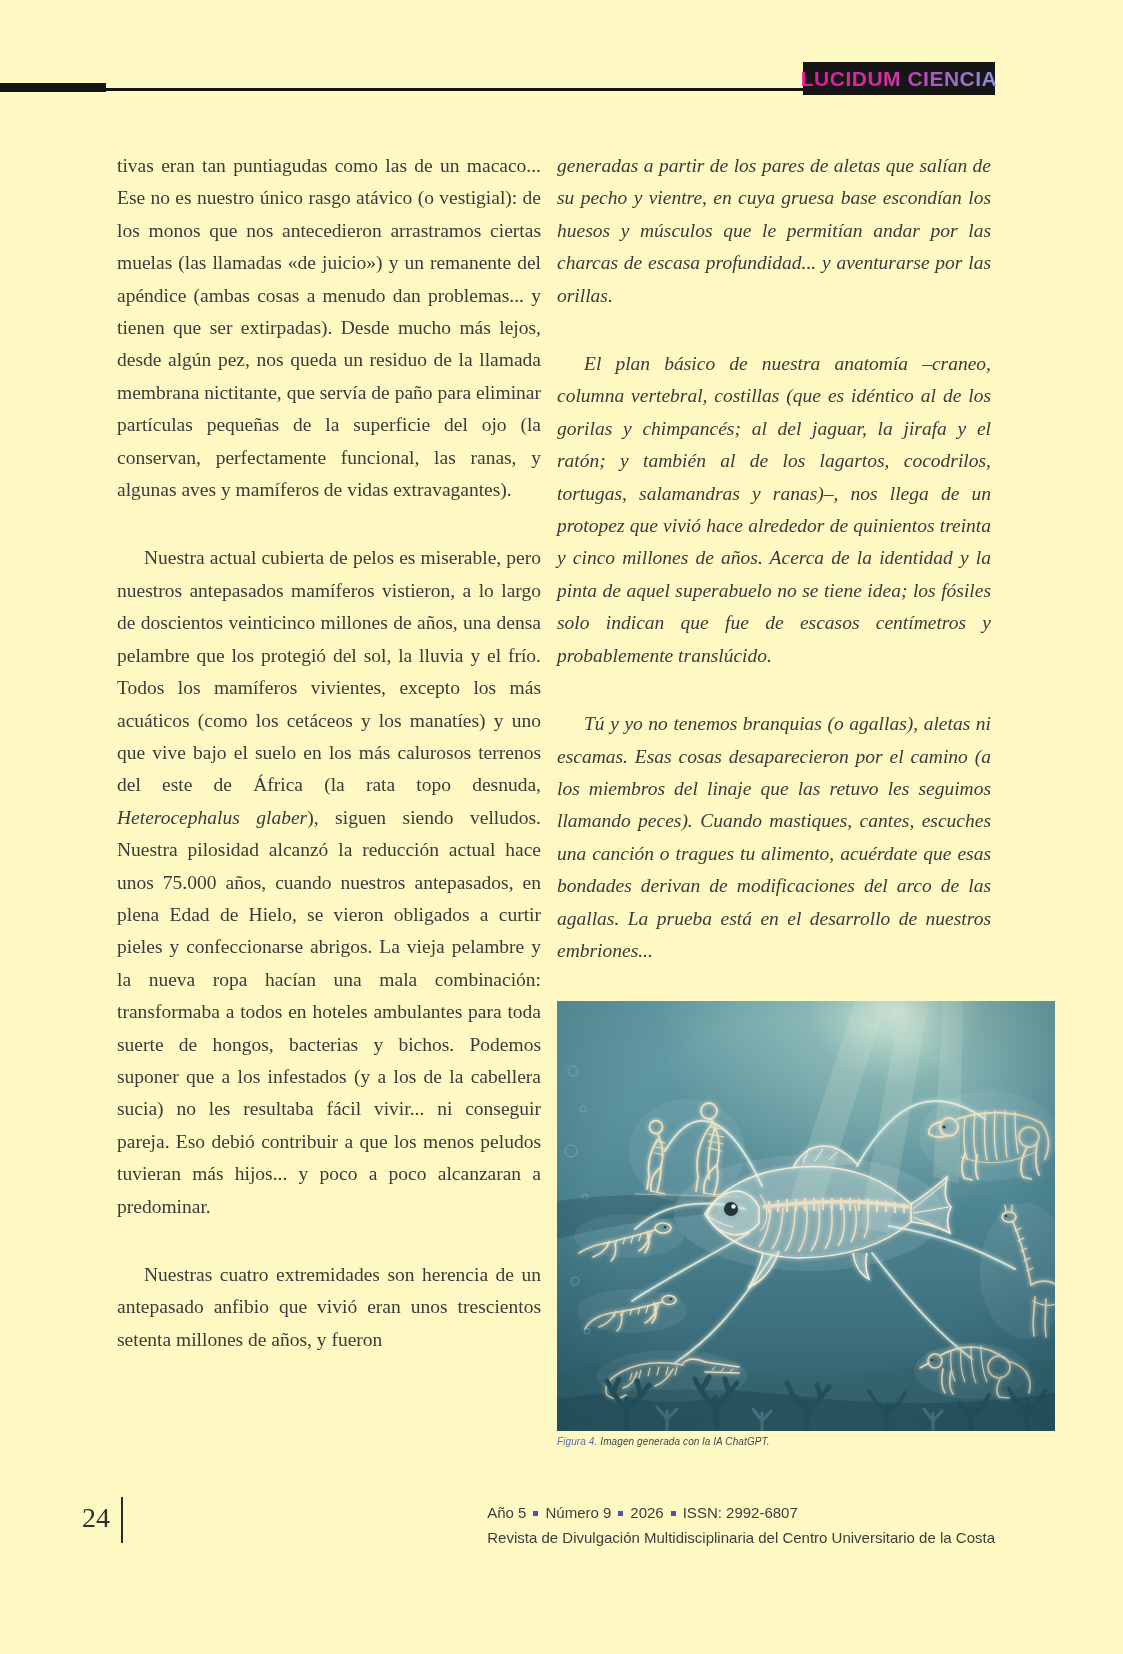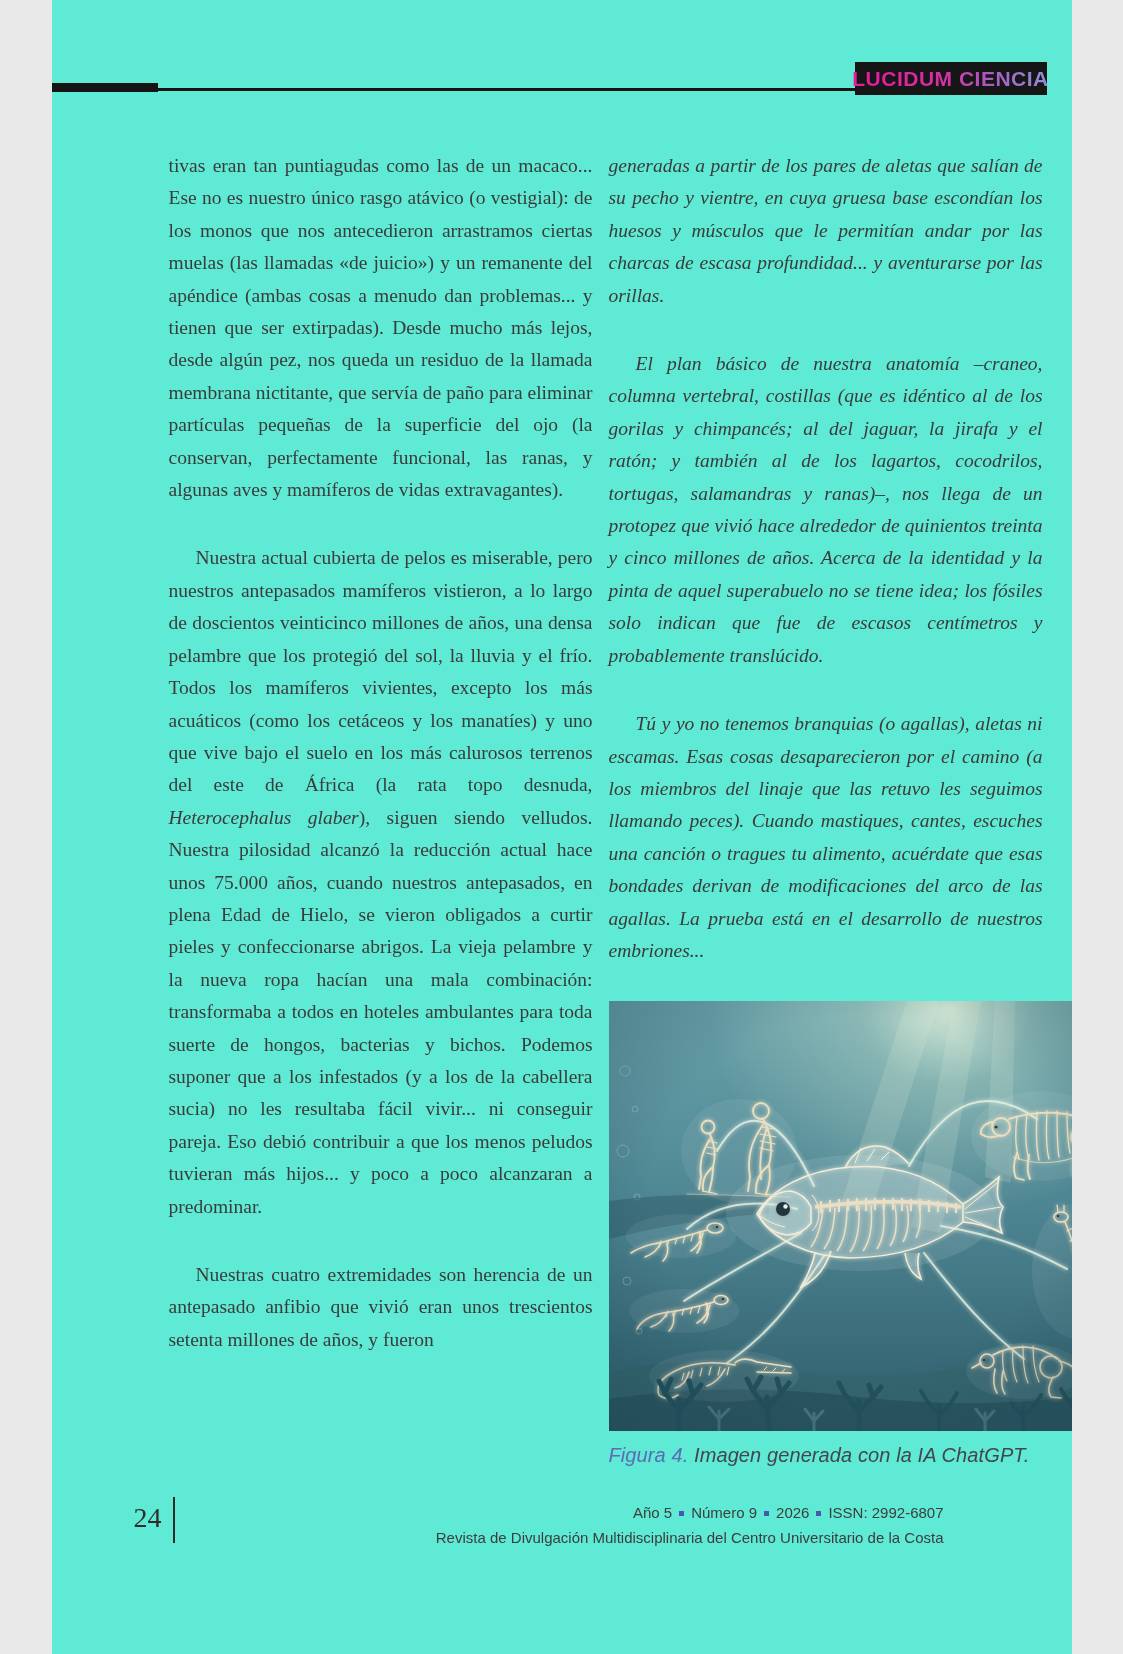--- a/index.html
+++ b/index.html
@@ -1,18 +1,18 @@
 <!DOCTYPE html>
 <html lang="es"><head>
 <meta charset="utf-8">
 <style>
   html,body{margin:0;padding:0;background:#e9e9e9;}
   .page{
-    position:relative;width:1020px;height:1654px;margin:0 auto;
-    background:#5eead4;overflow:hidden;
+    position:relative;width:1123px;height:1654px;margin:0 auto;
+    background:#fef9c3;overflow:hidden;
     font-family:"Liberation Serif",serif;
   }
 
   
   .rule-thick{position:absolute;left:0;top:83px;width:106px;height:9px;background:#141414;}
   .rule-thin{position:absolute;left:0;top:88px;width:806px;height:3px;background:#141414;}
   .badge{
     position:absolute;left:803px;top:62px;width:192px;height:33px;
     background:#161616;display:flex;align-items:center;justify-content:center;
   }
@@ -33,33 +33,33 @@
   }
   .col.right p{width:434px;}
   .col p.ind{text-indent:27px;margin-top:36px;}
   .col p em{font-style:italic;}
 
   
   figure{margin:34px 0 0 0;}
   .illust{width:498px;height:430px;line-height:0;}
   .illust svg{display:block;}
   figcaption{
-    margin-top:13px;font-family:"Liberation Sans",sans-serif;
-    font-size:20px;color:#43464e;letter-spacing:.1px;
+    margin-top:5px;font-family:"Liberation Sans",sans-serif;
+    font-size:10px;color:#43464e;letter-spacing:.1px;
   }
   .cap-label{color:#5b6cb5;}
 
   
   .pageno{
     position:absolute;left:82px;top:1502px;font-size:28px;color:#2e2e2e;
     font-family:"Liberation Serif",serif;
   }
   .pageno-bar{position:absolute;left:121px;top:1497px;width:2px;height:46px;background:#2a2a2a;}
   .footer-right{
-    position:absolute;right:128px;top:1500px;text-align:right;
+    position:absolute;right:128px;top:1500px;
     font-family:"Liberation Sans",sans-serif;font-size:15px;color:#3d3d3d;line-height:25px;
   }
   .sq{
     display:inline-block;width:5px;height:5px;background:#4a58ab;
     margin:0 7px 2px 7px;vertical-align:middle;
   }
 </style>
 </head>
 <body>
 

